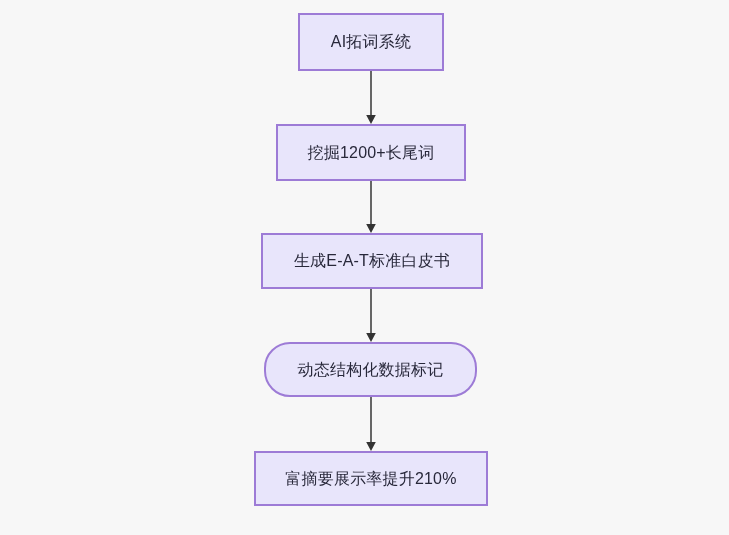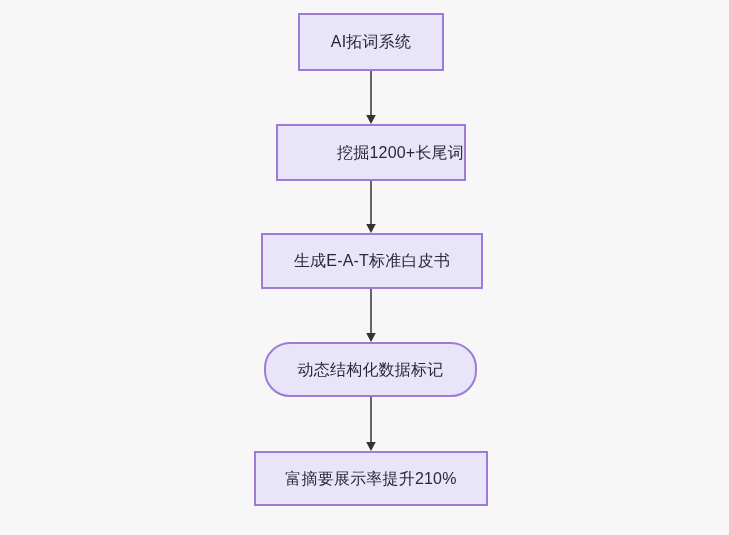--- a/index.html
+++ b/index.html
@@ -44,21 +44,21 @@
     width: 16px;
   }
 
   .connector svg {
     display: block;
     overflow: visible;
   }
 
   
   #node-0 { left: 298px; top: 13px;  width: 146px; height: 58px; }
-  #node-1 { left: 276px; top: 124px; width: 190px; height: 57px; justify-content: flex-end; }
+  #node-1 { left: 276px; top: 124px; width: 190px; height: 57px; }
   #node-2 { left: 261px; top: 233px; width: 222px; height: 56px; }
   #node-3 { left: 264px; top: 342px; width: 213px; height: 55px; border-radius: 26px; }
   #node-4 { left: 254px; top: 451px; width: 234px; height: 55px; text-align: right; }
 
   
   #connector-0 { left: 363px; top: 71px;  height: 53px; }
   #connector-1 { left: 363px; top: 181px; height: 52px; }
   #connector-2 { left: 363px; top: 289px; height: 53px; }
   #connector-3 { left: 363px; top: 397px; height: 54px; }
 </style>

